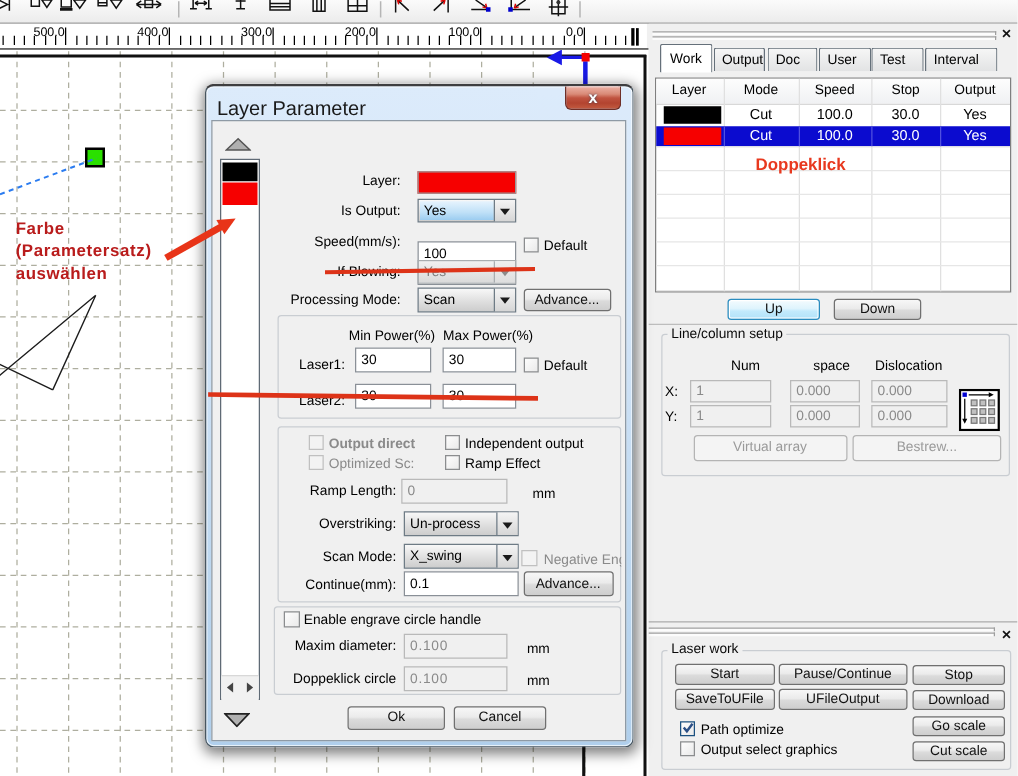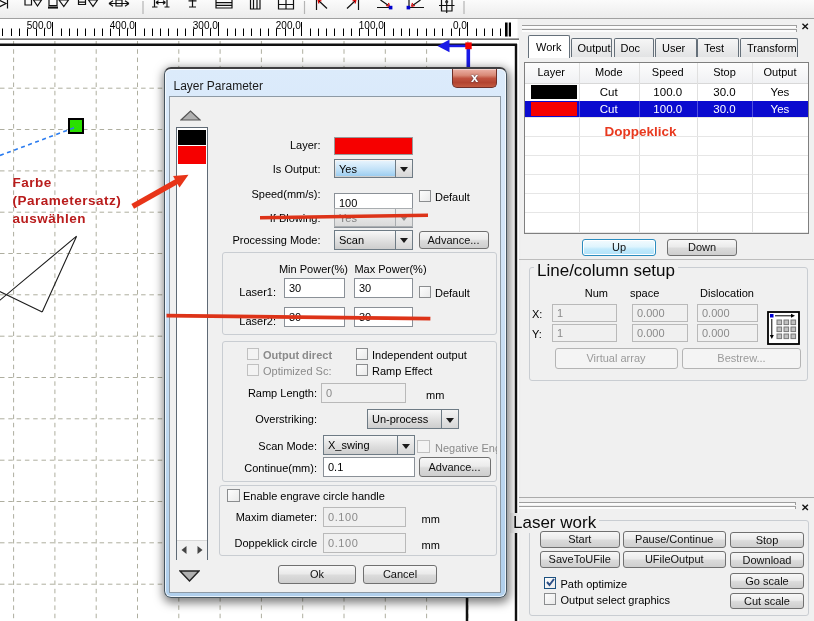--- a/index.html
+++ b/index.html
@@ -11,21 +11,21 @@
 .btn.dis{border-color:#b4b4b4;background:#f4f4f4;color:#9a9a9a;}
 .inp{position:absolute;box-sizing:border-box;border:1px solid #8a9097;background:#fff;
  font-size:11px;color:#000;padding-left:4px;}
 .inp.dis{border-color:#b9b9b9;background:#f0f0f0;color:#8a8a8a;}
 .cb{position:absolute;box-sizing:border-box;width:12px;height:12px;border:1px solid #8b8d8f;
  background:linear-gradient(135deg,#fdfdfd,#eaeaea);}
 .cb.dis{border-color:#c0c0c0;background:#f3f3f3;}
 .lab{position:absolute;font-size:11px;color:#000;white-space:nowrap;}
 .lab.g{color:#8a8a8a;}
 .gb{position:absolute;box-sizing:border-box;border:1px solid #c9cdd2;border-radius:3px;}
-.gbt{position:absolute;font-size:17px;color:#0a0a0a;background:#f0f0f0;padding:0 3px;white-space:nowrap;}
+.gbt{position:absolute;font-size:11px;color:#0a0a0a;background:#f0f0f0;padding:0 3px;white-space:nowrap;}
 .ddl{position:absolute;box-sizing:border-box;border:1px solid #6e7b85;
  background:linear-gradient(#f8f8f8,#ddd 60%,#cdcdcd);font-size:11px;color:#000;}
 .ddl .tx{position:absolute;left:4px;top:2.5px;}
 .ddl .ab{position:absolute;right:0;top:0;bottom:0;width:16px;border-left:1px solid #6e7b85;
  background:linear-gradient(#f4f4f4,#d6d6d6);}
 .ddl .ar{position:absolute;right:4px;top:7px;width:0;height:0;
  border-left:4px solid transparent;border-right:4px solid transparent;border-top:5px solid #1a1a1a;}
 .ddl.dis{border-color:#a9adb0;background:linear-gradient(#f1f1f1,#dadada);color:#7e7e7e;}
 .ddl.dis .ab{border-left-color:#a9adb0;background:linear-gradient(#efefef,#dedede);}
 .ddl.dis .ar{border-top-color:#8b8b8b;}
@@ -90,21 +90,21 @@
 <div class="abs" style="left:12.5px;top:173.5px;z-index:5;font-size:13.5px;line-height:18.2px;letter-spacing:0.5px;font-weight:bold;color:#b91c1c;">Farbe<br>(Parametersatz)<br>auswählen</div>
 <div class="abs" style="left:518.5px;top:19px;width:295.5px;height:602px;background:#f0f0f0;"></div>
 <div class="abs" style="left:522px;top:25px;width:274px;height:2px;border-top:1px solid #9e9e9e;border-right:1px solid #9e9e9e;background:#fcfcfc;"></div>
 <div class="abs" style="left:522px;top:28.5px;width:274px;height:2px;border-top:1px solid #9e9e9e;border-right:1px solid #9e9e9e;background:#fcfcfc;"></div>
 <div class="abs" style="left:801px;top:21px;width:12px;height:12px;font-size:10px;font-weight:900;color:#111;">✕</div>
 <div class="abs" style="left:528px;top:34.5px;width:41.5px;height:23px;box-sizing:border-box;background:#fff;border:1px solid #65707a;border-bottom:none;border-radius:2px 2px 0 0;text-align:left;padding-left:7px;line-height:22px;font-size:11px;z-index:3;">Work</div>
 <div class="abs" style="left:570.5px;top:37.5px;width:41.5px;height:19px;box-sizing:border-box;background:linear-gradient(#f6f6f6,#e2e3e4);border:1px solid #65707a;border-bottom:none;border-radius:2px 2px 0 0;text-align:left;padding-left:6px;line-height:18px;font-size:11px;">Output</div>
 <div class="abs" style="left:613.5px;top:37.5px;width:40.0px;height:19px;box-sizing:border-box;background:linear-gradient(#f6f6f6,#e2e3e4);border:1px solid #65707a;border-bottom:none;border-radius:2px 2px 0 0;text-align:left;padding-left:6px;line-height:18px;font-size:11px;">Doc</div>
 <div class="abs" style="left:655px;top:37.5px;width:41.5px;height:19px;box-sizing:border-box;background:linear-gradient(#f6f6f6,#e2e3e4);border:1px solid #65707a;border-bottom:none;border-radius:2px 2px 0 0;text-align:left;padding-left:6px;line-height:18px;font-size:11px;">User</div>
 <div class="abs" style="left:697px;top:37.5px;width:41.5px;height:19px;box-sizing:border-box;background:linear-gradient(#f6f6f6,#e2e3e4);border:1px solid #65707a;border-bottom:none;border-radius:2px 2px 0 0;text-align:left;padding-left:6px;line-height:18px;font-size:11px;">Test</div>
-<div class="abs" style="left:740px;top:37.5px;width:58px;height:19px;box-sizing:border-box;background:linear-gradient(#f6f6f6,#e2e3e4);border:1px solid #65707a;border-bottom:none;border-radius:2px 2px 0 0;text-align:left;padding-left:6px;line-height:18px;font-size:11px;">Transform</div>
+<div class="abs" style="left:740px;top:37.5px;width:58px;height:19px;box-sizing:border-box;background:linear-gradient(#f6f6f6,#e2e3e4);border:1px solid #65707a;border-bottom:none;border-radius:2px 2px 0 0;text-align:left;padding-left:6px;line-height:18px;font-size:11px;">Interval</div>
 <div class="abs" style="left:523.5px;top:61.5px;width:285.5px;height:172px;background:#fff;border:1px solid #7f7f7f;box-sizing:border-box;z-index:2;"></div>
 <div class="abs" style="left:524.5px;top:62.5px;width:283.5px;height:21px;background:linear-gradient(#fdfdfd,#f0f1f3);border-bottom:1px solid #d8d8d8;box-sizing:border-box;z-index:2;"></div>
 <div class="abs" style="left:521.25px;top:66.0px;width:60px;text-align:center;font-size:11px;z-index:3;">Layer</div>
 <div class="abs" style="left:578.75px;top:66.0px;width:60px;text-align:center;font-size:11px;z-index:3;">Mode</div>
 <div class="abs" style="left:637.75px;top:66.0px;width:60px;text-align:center;font-size:11px;z-index:3;">Speed</div>
 <div class="abs" style="left:694.5px;top:66.0px;width:60px;text-align:center;font-size:11px;z-index:3;">Stop</div>
 <div class="abs" style="left:750.0px;top:66.0px;width:60px;text-align:center;font-size:11px;z-index:3;">Output</div>
 <div class="abs" style="left:579.0px;top:62.5px;width:1px;height:170px;background:#e0e0e0;z-index:2;"></div>
 <div class="abs" style="left:638.5px;top:62.5px;width:1px;height:170px;background:#e0e0e0;z-index:2;"></div>
 <div class="abs" style="left:697.0px;top:62.5px;width:1px;height:170px;background:#e0e0e0;z-index:2;"></div>
@@ -131,21 +131,21 @@
 <div class="abs" style="left:524.5px;top:212.3px;width:283.5px;height:1px;background:#e6e6e6;z-index:2;"></div>
 <div class="abs" style="left:524.5px;top:231.5px;width:283.5px;height:1px;background:#e6e6e6;z-index:2;"></div>
 <div class="abs" style="left:524.5px;top:117.0px;width:283.5px;height:1px;background:#e6e6e6;z-index:2;"></div>
 <div class="abs" style="left:570.5px;top:124.0px;width:140px;text-align:center;font-size:13.5px;font-weight:bold;color:#e8391f;z-index:4;">Doppeklick</div>
 <div class="btn" style="left:582px;top:239px;width:74px;height:16.5px;line-height:14px;border:1.5px solid #2a8cbf;background:linear-gradient(#f3fbfe,#dff4fd 45%,#c2eafc 60%,#b2e2f9);box-shadow:inset 0 0 0 1px #fff;">Up</div>
 <div class="btn" style="left:667px;top:239px;width:70px;height:16.5px;line-height:15px;">Down</div>
 <div class="abs" style="left:519px;top:258.5px;width:295px;height:1px;background:#bdbdbd;"></div>
 <div class="gb" style="left:528.5px;top:267px;width:279.5px;height:114px;"></div>
 <div class="gbt" style="left:534px;top:261px;">Line/column setup</div>
 <div class="lab" style="left:548px;top:287px;width:60px;text-align:right;">Num</div>
-<div class="lab" style="left:630px;top:287px;width:50px;text-align:left;">space</div>
+<div class="lab" style="left:630px;top:287px;width:50px;text-align:right;">space</div>
 <div class="lab" style="left:697px;top:287px;width:60px;text-align:center;">Dislocation</div>
 <div class="lab" style="left:532px;top:307.5px;">X:</div>
 <div class="lab" style="left:532px;top:327.5px;">Y:</div>
 <div class="inp dis" style="left:552px;top:304px;width:65px;height:18px;line-height:16px;">1</div>
 <div class="inp dis" style="left:632px;top:304px;width:56px;height:18px;line-height:16px;">0.000</div>
 <div class="inp dis" style="left:697px;top:304px;width:61px;height:18px;line-height:16px;">0.000</div>
 <div class="inp dis" style="left:552px;top:324px;width:65px;height:18px;line-height:16px;">1</div>
 <div class="inp dis" style="left:632px;top:324px;width:56px;height:18px;line-height:16px;">0.000</div>
 <div class="inp dis" style="left:697px;top:324px;width:61px;height:18px;line-height:16px;">0.000</div>
 <svg class="abs" style="left:767px;top:310.5px" width="33" height="34" viewBox="0 0 33 34">
@@ -165,39 +165,39 @@
     <rect x="17" y="23" width="4.6" height="4.6" fill="#c0c0c0" stroke="#777"></rect>
     <rect x="24" y="23" width="4.6" height="4.6" fill="#c0c0c0" stroke="#777"></rect>
   </svg>
 <div class="btn dis" style="left:554.5px;top:348px;width:123px;height:20.5px;line-height:19px;">Virtual array</div>
 <div class="btn dis" style="left:682px;top:348px;width:119px;height:20.5px;line-height:19px;">Bestrew...</div>
 <div class="abs" style="left:518.5px;top:497px;width:295.5px;height:1px;background:#ababab;"></div>
 <div class="abs" style="left:519px;top:502px;width:276px;height:2px;border-top:1px solid #9e9e9e;border-right:1px solid #9e9e9e;background:#fcfcfc;"></div>
 <div class="abs" style="left:519px;top:505.5px;width:276px;height:2px;border-top:1px solid #9e9e9e;border-right:1px solid #9e9e9e;background:#fcfcfc;"></div>
 <div class="abs" style="left:801px;top:502px;width:12px;height:12px;font-size:10px;font-weight:900;color:#111;">✕</div>
 <div class="gb" style="left:528.5px;top:519.5px;width:280.5px;height:96px;"></div>
-<div class="gbt" style="left:510px;top:513px;">Laser work</div>
+<div class="gbt" style="left:534px;top:513px;">Laser work</div>
 <div class="btn" style="left:540px;top:531px;width:79.5px;height:16.5px;line-height:15px;">Start</div>
 <div class="btn" style="left:623px;top:531px;width:102.5px;height:16.5px;line-height:15px;">Pause/Continue</div>
 <div class="btn" style="left:730px;top:531.5px;width:74px;height:16.5px;line-height:15px;">Stop</div>
 <div class="btn" style="left:540px;top:551px;width:79.5px;height:16.5px;line-height:15px;">SaveToUFile</div>
 <div class="btn" style="left:623px;top:551px;width:102.5px;height:16.5px;line-height:15px;">UFileOutput</div>
 <div class="btn" style="left:730px;top:551.8px;width:74px;height:16.5px;line-height:15px;">Download</div>
 <div class="btn" style="left:730px;top:572.5px;width:74px;height:16.5px;line-height:15px;">Go scale</div>
 <div class="btn" style="left:730px;top:592.5px;width:74px;height:16.5px;line-height:15px;">Cut scale</div>
 <div class="cb" style="left:543.5px;top:577px;border-color:#1c5180;"></div>
 <svg class="abs" style="left:544.5px;top:577px;z-index:3" width="11" height="11" viewBox="0 0 11 11">
     <path d="M2 5 l2.5 3 L9 2" stroke="#2b4f86" stroke-width="2" fill="none"></path>
   </svg>
 <div class="lab" style="left:560.5px;top:578px;">Path optimize</div>
 <div class="cb" style="left:543.5px;top:593px;"></div>
 <div class="lab" style="left:560.5px;top:594px;">Output select graphics</div>
 <div class="abs" style="left:163.5px;top:66.5px;width:343px;height:531.5px;z-index:20;">
     <div class="abs" style="left:0;top:0;width:343px;height:531.5px;box-sizing:border-box;border:1px solid #47555f;border-top:2px solid #3e3e40;border-radius:7px;background:linear-gradient(#dcebfb,#d2e4f7 35%,#bed8f0 70%,#b0cfec);box-shadow:1px 3px 10px 2px rgba(0,0,0,0.5),inset 0 0 0 1px rgba(255,255,255,0.7);"></div>
-    <div class="abs" style="left:10px;top:12.5px;font-size:12px;color:#1a1a1a;">Layer Parameter</div>
+    <div class="abs" style="left:10px;top:12.5px;font-size:16px;color:#1a1a1a;">Layer Parameter</div>
     <div class="abs" style="left:288.5px;top:2.5px;width:45px;height:19px;box-sizing:border-box;border:1px solid #6e2f28;border-top:none;border-radius:0 0 5px 5px;background:linear-gradient(#ecb2a7,#d98a77 35%,#c05340 52%,#b34430 75%,#c25a40);box-shadow:inset 0 1px 0 rgba(255,255,255,0.4);"></div>
     <div class="abs" style="left:288.5px;top:3.5px;width:45px;height:17px;text-align:center;font-size:13px;font-weight:bold;color:#fff;text-shadow:0 0 2px #30435a;line-height:16px;">x</div>
     <div class="abs" style="left:5.5px;top:29.5px;width:332px;height:497px;background:#f0f0f0;border:1px solid #8e9aa5;box-sizing:border-box;"></div>
     <svg class="abs" style="left:16px;top:43.5px" width="21" height="11" viewBox="0 0 21 11">
       <path d="M1 10 H20 L10.5 1 Z" fill="#b0b0b0" stroke="#555" stroke-width="1.2"></path>
     </svg>
     <div class="abs" style="left:12px;top:60.5px;width:32px;height:432.5px;background:#fff;border:1px solid #5f6a75;box-sizing:border-box;"></div>
     <div class="abs" style="left:14px;top:63px;width:28.5px;height:15.5px;background:#000;"></div>
     <div class="abs" style="left:14px;top:79.5px;width:28.5px;height:17.5px;background:#f60000;"></div>
     <div class="abs" style="left:13px;top:473.5px;width:30px;height:18.5px;background:#f1f1f1;border-top:1px solid #d8d8d8;"></div>
@@ -251,21 +251,21 @@
     <div class="cb" style="left:192.5px;top:281.5px;"></div>
     <div class="lab" style="left:208.5px;top:282.5px;">Independent output</div>
     <div class="cb dis" style="left:83.5px;top:297.5px;"></div>
     <div class="lab g" style="left:99.5px;top:298.5px;">Optimized Sc:</div>
     <div class="cb" style="left:192.5px;top:297.5px;"></div>
     <div class="lab" style="left:208.5px;top:298.5px;">Ramp Effect</div>
     <div class="lab " style="left:10px;top:320.5px;width:143.5px;text-align:right;">Ramp Length:</div>
     <div class="inp dis" style="left:157.5px;top:316.5px;width:85px;height:20px;line-height:18px;">0</div>
     <div class="lab" style="left:262.5px;top:322px;">mm</div>
     <div class="lab " style="left:10px;top:346.5px;width:143.5px;text-align:right;">Overstriking:</div>
-    <div class="ddl" style="left:159.5px;top:342.5px;width:92px;height:20px;margin-left:44px;">
+    <div class="ddl" style="left:159.5px;top:342.5px;width:92px;height:20px;">
       <div class="tx">Un-process</div>
       <div class="ab"></div>
       <div class="ar" style="top:7.5px;"></div>
     </div>
     <div class="lab " style="left:10px;top:373px;width:143.5px;text-align:right;">Scan Mode:</div>
     <div class="ddl" style="left:159.5px;top:368.5px;width:92px;height:20px;">
       <div class="tx">X_swing</div>
       <div class="ab"></div>
       <div class="ar" style="top:7.5px;"></div>
     </div>

